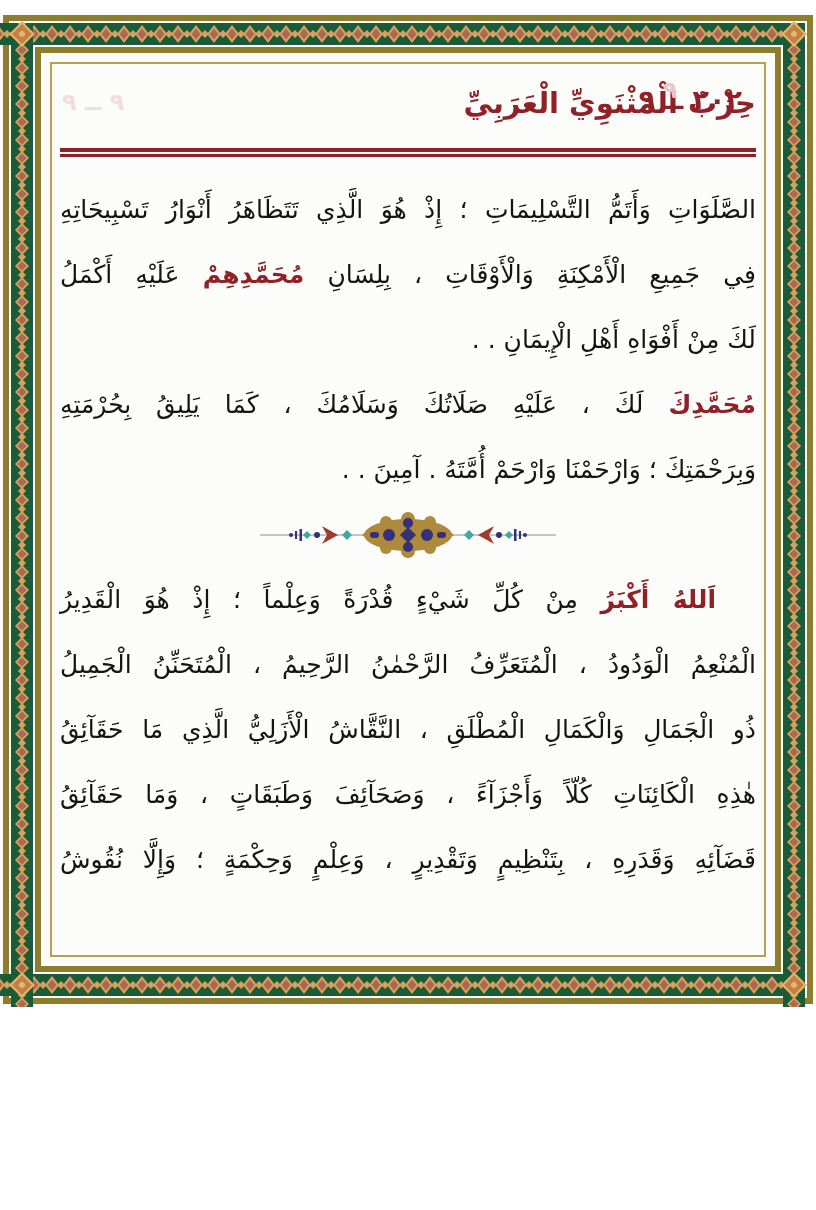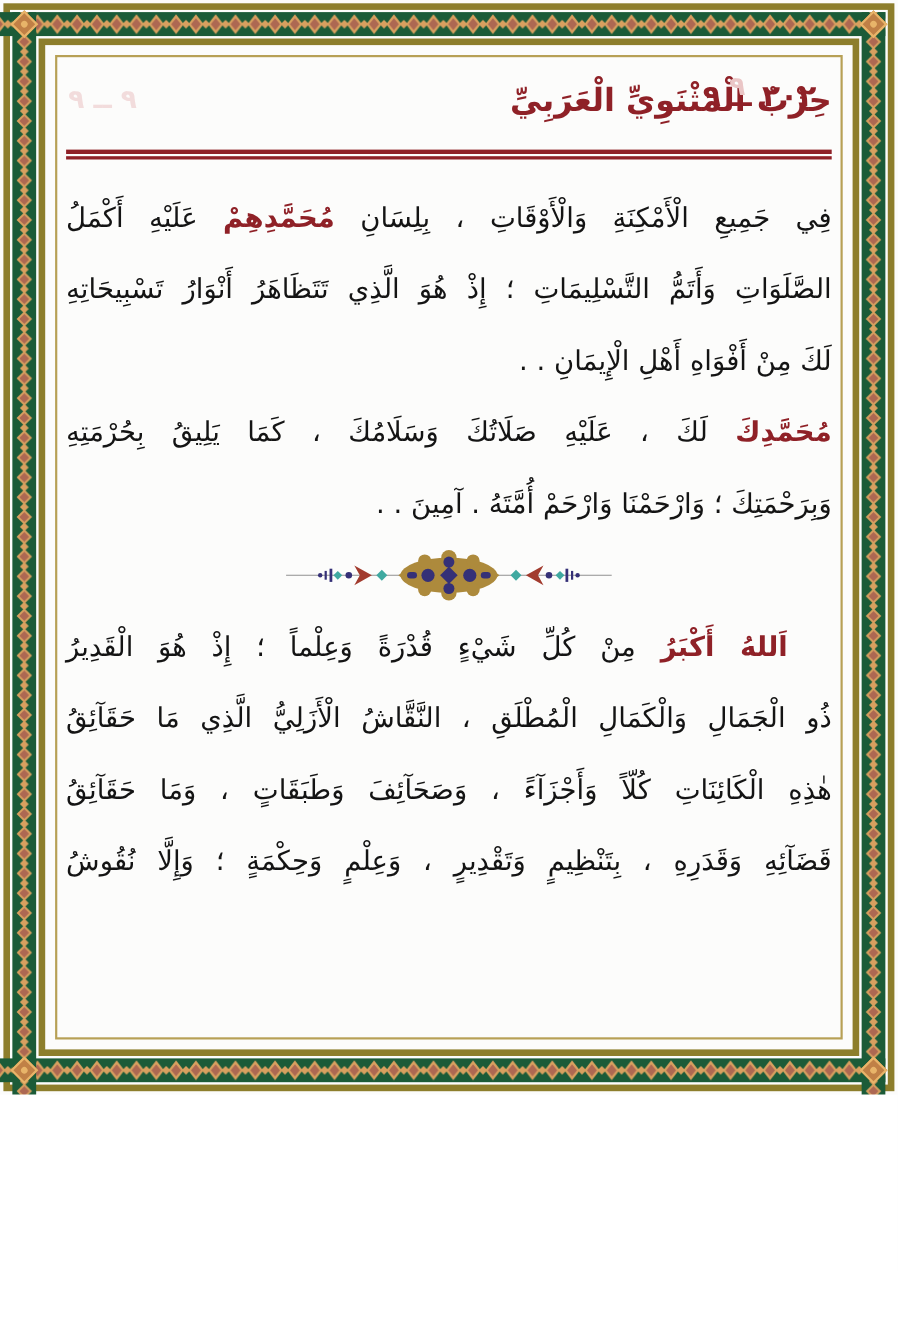--- a/index.html
+++ b/index.html
@@ -2,21 +2,21 @@
 <html lang="ar" dir="rtl" style="--maroon: #8f2127; --green: #1b5b38; --olive: #8d7e2c; --tan: #d8a05f; --rose: #ad6852; --gold-inner-frame: #b7a055; --ghost-pink: #f2dcdc; --ink: #141414;"><head>
 <meta charset="utf-8">
 <style>
   :root{
     --maroon:#8f2127; --green:#1b5b38; --olive:#8d7e2c; --tan:#d8a05f;
     --rose:#ad6852; --goldline:#b7a055; --ghost:#f2dcdc; --ghost2:#eac6c6;
     --ink:#141414; --paper:#fcfcfb;
   }
   html,body{margin:0;padding:0;}
   body{background:#ffffff; font-family:"DejaVu Sans", sans-serif;}
-  .page{position:relative; width:816px; height:995px; background:var(--paper); overflow:hidden;}
+  .page{position:relative; width:816px; height:995px; background:var(--paper); overflow:hidden;margin-top:12px;}
 
   
   .band-olive-outer{position:absolute; inset:3px; border:6px solid var(--olive); pointer-events:none;}
   .band-olive-inner{position:absolute; inset:35px; border:6px solid var(--olive); pointer-events:none;}
   .gold-frame{position:absolute; inset:50px; border:2px solid var(--goldline); pointer-events:none;}
   .strip{position:absolute; display:block;}
   .strip-top{top:11px; left:11px; right:11px; height:22px;}
   .strip-bottom{bottom:11px; left:11px; right:11px; height:22px;}
   .strip-left{left:11px; top:11px; bottom:11px; width:22px;}
   .strip-right{right:11px; top:11px; bottom:11px; width:22px;}
@@ -124,22 +124,22 @@
       </div>
     </div>
 
     <div class="rule">
       <div class="rule-a"></div>
       <div class="rule-b"></div>
     </div>
 
     <div class="body-text">
       <div>
+          <div class="line line-full"><span class="seg">الصَّلَوَاتِ وَأَتَمُّ التَّسْلِيمَاتِ ؛ إِذْ هُوَ الَّذِي تَتَظَاهَرُ أَنْوَارُ تَسْبِيحَاتِهِ</span></div>
           <div class="line line-full"><span class="seg">فِي جَمِيعِ الْأَمْكِنَةِ وَالْأَوْقَاتِ ، بِلِسَانِ </span><span class="seg maroon">مُحَمَّدِهِمْ</span><span class="seg"> عَلَيْهِ أَكْمَلُ</span></div>
-          <div class="line line-full"><span class="seg">الصَّلَوَاتِ وَأَتَمُّ التَّسْلِيمَاتِ ؛ إِذْ هُوَ الَّذِي تَتَظَاهَرُ أَنْوَارُ تَسْبِيحَاتِهِ</span></div>
           <div class="line line-last"><span class="seg">لَكَ مِنْ أَفْوَاهِ أَهْلِ الْإِيمَانِ . .</span></div>
         </div>
       <div>
           <div class="line line-full"><span class="seg maroon">مُحَمَّدِكَ</span><span class="seg"> لَكَ ، عَلَيْهِ صَلَاتُكَ وَسَلَامُكَ ، كَمَا يَلِيقُ بِحُرْمَتِهِ</span></div>
           <div class="line line-last"><span class="seg">وَبِرَحْمَتِكَ ؛ وَارْحَمْنَا وَارْحَمْ أُمَّتَهُ . آمِينَ . .</span></div>
         </div>
 
       <div class="divider">
         <svg width="300" height="52" viewBox="0 0 300 52">
           <line x1="2" y1="26" x2="298" y2="26" stroke="#909090" stroke-width="1"></line>
@@ -178,20 +178,21 @@
           <circle cx="59" cy="26" r="3" fill="#353077"></circle>
           <path d="M53 26 l-4 -4 l-4 4 l4 4 z" fill="#3fa9a0"></path>
           <rect x="41.5" y="20" width="2.5" height="12" fill="#353077"></rect>
           <rect x="37" y="22" width="2" height="8" fill="#353077"></rect>
           <circle cx="33" cy="26" r="2" fill="#353077"></circle>
         </svg>
       </div>
 
       <div>
           <div class="line line-full" style="padding-right: 40px;"><span class="seg maroon">اَللهُ أَكْبَرُ</span><span class="seg"> مِنْ كُلِّ شَيْءٍ قُدْرَةً وَعِلْماً ؛ إِذْ هُوَ الْقَدِيرُ</span></div>
+          <div class="line line-full"><span class="seg">الْمُنْعِمُ الْوَدُودُ ، الْمُتَعَرِّفُ الرَّحْمٰنُ الرَّحِيمُ ، الْمُتَحَنِّنُ الْجَمِيلُ</span></div>
           <div class="line line-full"><span class="seg">ذُو الْجَمَالِ وَالْكَمَالِ الْمُطْلَقِ ، النَّقَّاشُ الْأَزَلِيُّ الَّذِي مَا حَقَآئِقُ</span></div>
           <div class="line line-full"><span class="seg">هٰذِهِ الْكَائِنَاتِ كُلّاً وَأَجْزَآءً ، وَصَحَآئِفَ وَطَبَقَاتٍ ، وَمَا حَقَآئِقُ</span></div>
           <div class="line line-full"><span class="seg">قَضَآئِهِ وَقَدَرِهِ ، بِتَنْظِيمٍ وَتَقْدِيرٍ ، وَعِلْمٍ وَحِكْمَةٍ ؛ وَإِلَّا نُقُوشُ</span></div>
         </div>
     </div>
 
   </div>
 </div>
 
 </body></html>

